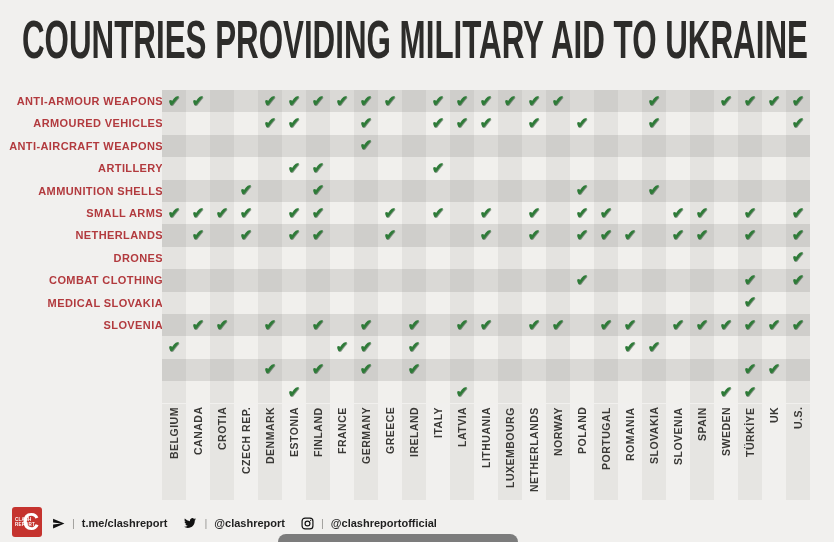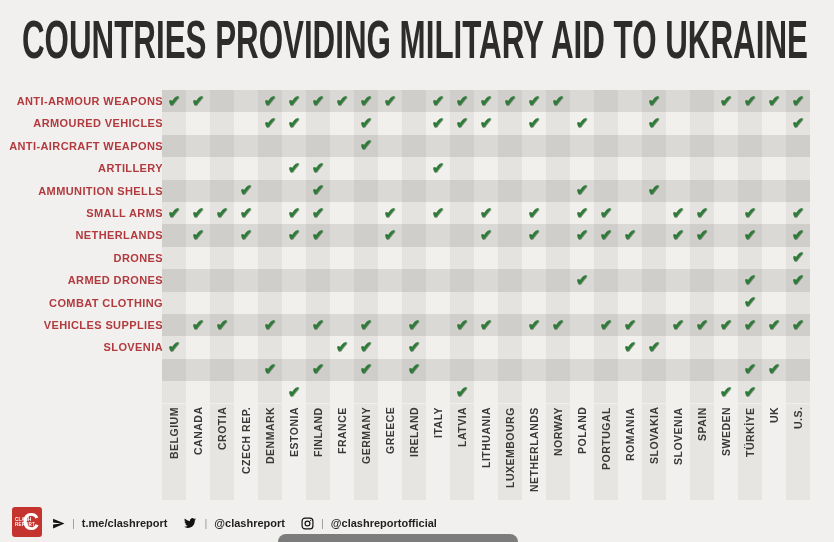--- a/index.html
+++ b/index.html
@@ -83,23 +83,22 @@
 
 <div id="row-labels">
     <div class="row-label">ANTI-ARMOUR WEAPONS</div>
     <div class="row-label">ARMOURED VEHICLES</div>
     <div class="row-label">ANTI-AIRCRAFT WEAPONS</div>
     <div class="row-label">ARTILLERY</div>
     <div class="row-label">AMMUNITION SHELLS</div>
     <div class="row-label">SMALL ARMS</div>
     <div class="row-label">NETHERLANDS</div>
     <div class="row-label">DRONES</div>
-    <div class="row-label">ARMED DRONES</div>
     <div class="row-label">COMBAT CLOTHING</div>
-    <div class="row-label">VEHICLES SUPPLIES</div>
+    <div class="row-label">MEDICAL SLOVAKIA</div>
     <div class="row-label">SLOVENIA</div>
   </div>
 <div id="grid">
     <div class="cell re ce">
       <span class="check">✔</span>
     </div>
     <div class="cell re co">
       <span class="check">✔</span>
     </div>
     <div class="cell re ce"></div>

